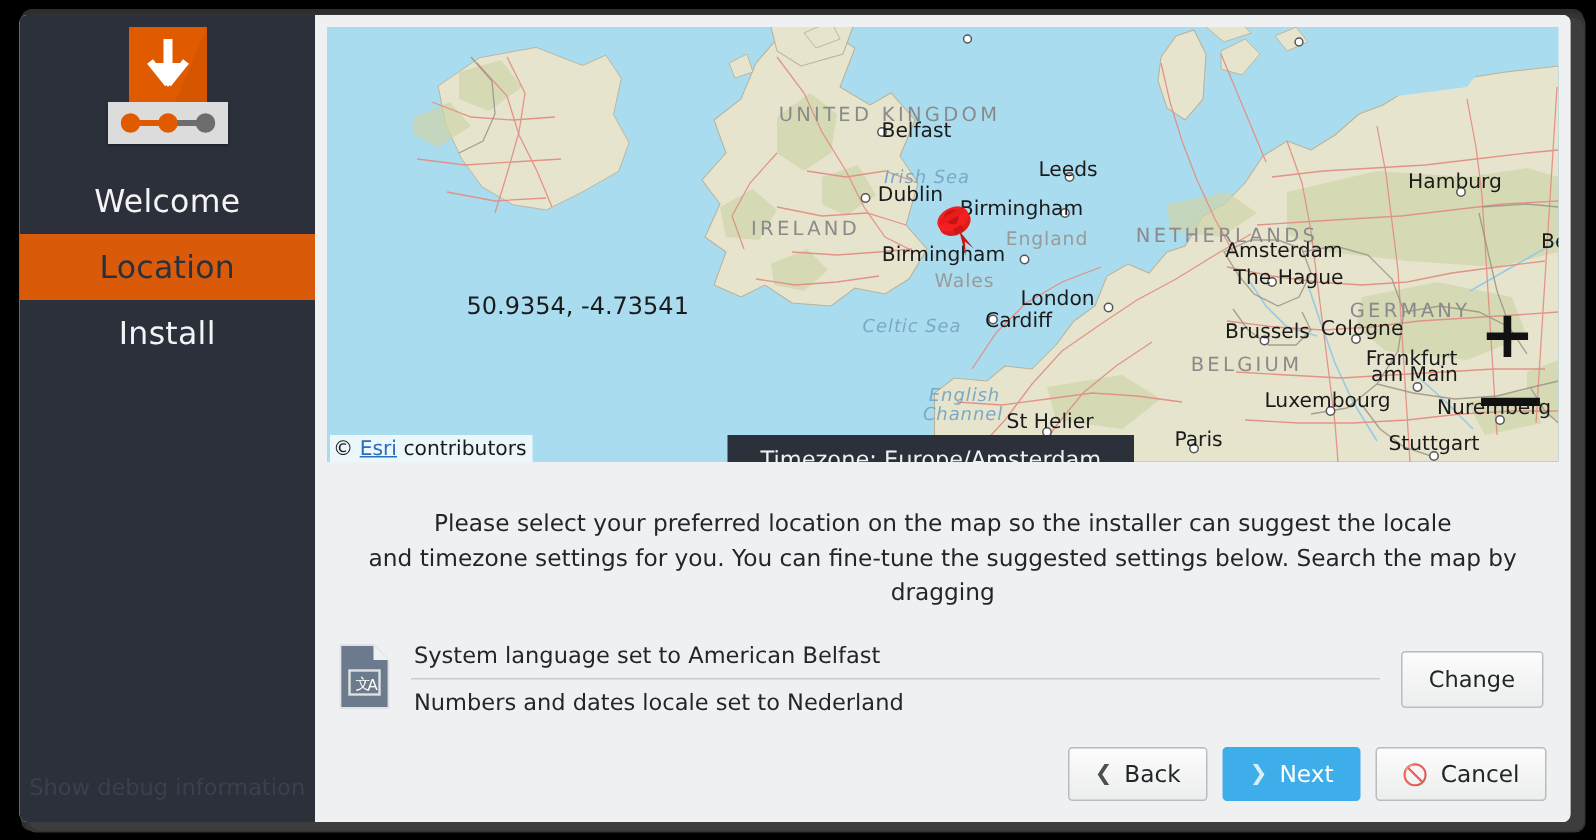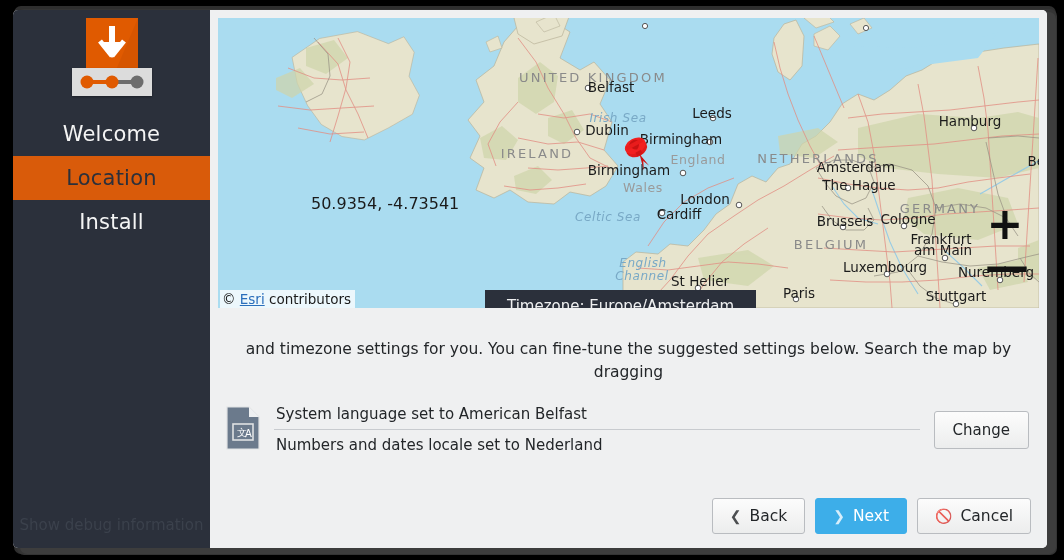--- a/index.html
+++ b/index.html
@@ -466,20 +466,21 @@
 
         <div class="zoom-ctrl">
           <div class="zoom-plus">+</div>
           <div class="zoom-minus">—</div>
         </div>
 
         <div class="tz-tip">Timezone: Europe/Amsterdam</div>
       </div>
 
       <div class="desc">
+        <div>Please select your preferred location on the map so the installer can suggest the locale</div>
         <div>and timezone settings for you. You can fine-tune the suggested settings below. Search the map by dragging</div>
       </div>
 
       <div class="locale-row">
         <div class="locale-icon">
           <svg width="34" height="44" viewBox="0 0 34 44">
             <path d="M1 1 H23 L33 11 V43 H1 Z" fill="#6b7a8c" stroke="#dfe1e3" stroke-width="1.2"></path>
             <path d="M23 1 L33 11 H23 Z" fill="#eef0f2"></path>
             <rect x="7" y="18" width="20" height="16" fill="none" stroke="#dfe1e3" stroke-width="1.6"></rect>
             <text x="11" y="30" font-family="'DejaVu Sans', sans-serif" font-size="10" fill="#ffffff">文</text>

